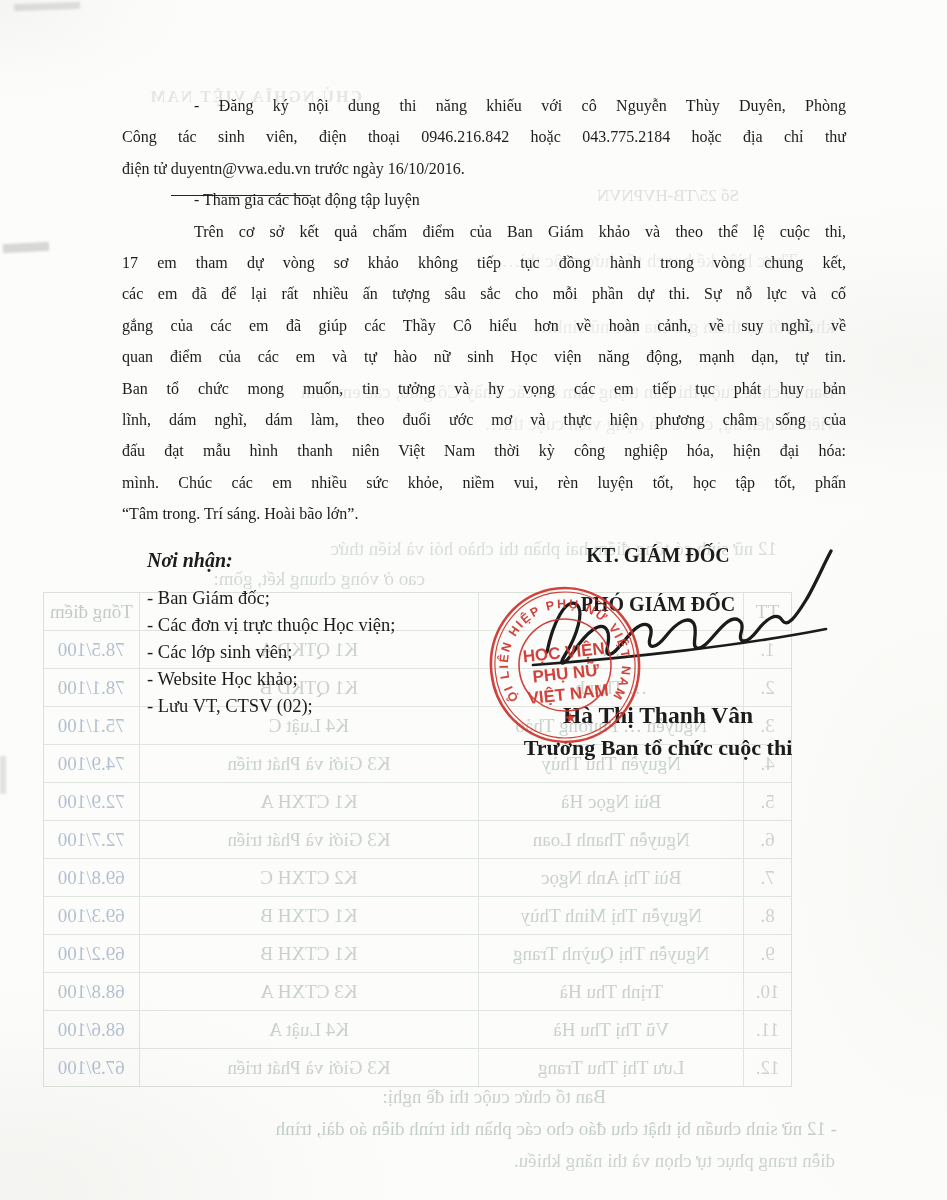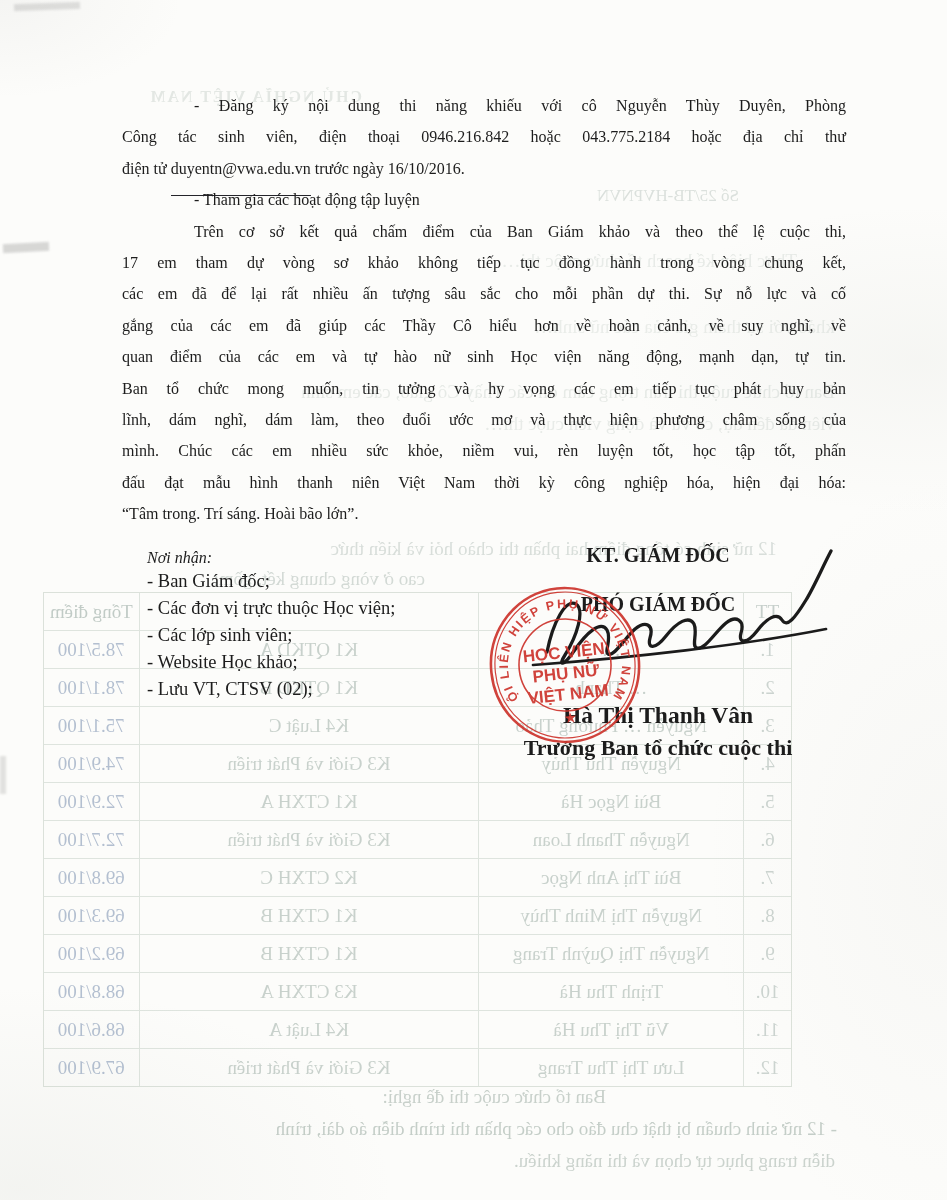--- a/index.html
+++ b/index.html
@@ -14,21 +14,21 @@
       #fcfcfa;
   }
   
   .body-text { position:absolute; left:122px; top:90px; width:724px; font-size:16px; line-height:31.4px; }
   .bline { height:31.4px; white-space:nowrap; }
   .just { text-align:justify; text-align-last:justify; }
   .ind  { padding-left:72px; }
   .email { border-bottom:1.4px solid #24242a; padding-bottom:18px; }
   
   .recipients { position:absolute; left:147px; top:549px; font-size:18.5px; }
-  .recip-label { font-weight:normal; font-style:italic; font-size:16px; margin-bottom:1px; }
+  .recip-label { font-weight:bold; font-style:italic; font-size:20px; margin-bottom:13px; }
   .recip-item { line-height:26.9px; white-space:nowrap; }
   
   .sign-head { position:absolute; left:538px; top:544px; width:240px; text-align:center; font-weight:bold; font-size:20px; white-space:nowrap; }
   .sign-head .h2 { margin-top:26px; }
   .sign-name { position:absolute; left:538px; top:702px; width:240px; text-align:center; font-weight:bold; font-size:23.5px; white-space:nowrap; }
   .sign-title { position:absolute; left:508px; top:735px; width:300px; text-align:center; font-weight:bold; font-size:22px; white-space:nowrap; }
   .sig-svg { position:absolute; left:0; top:0; pointer-events:none; }
   .stamp-svg { position:absolute; left:470px; top:570px; transform:rotate(-6deg); opacity:.92; }
   
   .bleed { position:absolute; left:0; top:0; width:947px; height:1200px; transform:scaleX(-1); pointer-events:none; }
@@ -168,22 +168,22 @@
       <span>điện tử </span><span class="email">duyentn@vwa.edu.vn</span><span> trước ngày 16/10/2016.</span>
     </div>
     <div class="bline ind">- Tham gia các hoạt động tập luyện</div>
     <div class="bline ind just">Trên cơ sở kết quả chấm điểm của Ban Giám khảo và theo thể lệ cuộc thi,</div>
     <div class="bline just">17 em tham dự vòng sơ khảo không tiếp tục đồng hành trong vòng chung kết,</div>
     <div class="bline just">các em đã để lại rất nhiều ấn tượng sâu sắc cho mỗi phần dự thi. Sự nỗ lực và cố</div>
     <div class="bline just">gắng của các em đã giúp các Thầy Cô hiểu hơn về hoàn cảnh, về suy nghĩ, về</div>
     <div class="bline just">quan điểm của các em và tự hào nữ sinh Học viện năng động, mạnh dạn, tự tin.</div>
     <div class="bline just">Ban tổ chức mong muốn, tin tưởng và hy vọng các em tiếp tục phát huy bản</div>
     <div class="bline just">lĩnh, dám nghĩ, dám làm, theo đuổi ước mơ và thực hiện phương châm sống của</div>
+    <div class="bline just">đấu đạt mẫu hình thanh niên Việt Nam thời kỳ công nghiệp hóa, hiện đại hóa:</div>
     <div class="bline just">mình. Chúc các em nhiều sức khỏe, niềm vui, rèn luyện tốt, học tập tốt, phấn</div>
-    <div class="bline just">đấu đạt mẫu hình thanh niên Việt Nam thời kỳ công nghiệp hóa, hiện đại hóa:</div>
     <div class="bline">“Tâm trong. Trí sáng. Hoài bão lớn”.</div>
   </div>
 
   <div class="recipients">
     <div class="recip-label">Nơi nhận:</div>
     <div class="recip-item">- Ban Giám đốc;</div>
     <div class="recip-item">- Các đơn vị trực thuộc Học viện;</div>
     <div class="recip-item">- Các lớp sinh viên;</div>
     <div class="recip-item">- Website Học khảo;</div>
     <div class="recip-item">- Lưu VT, CTSV (02);</div>

